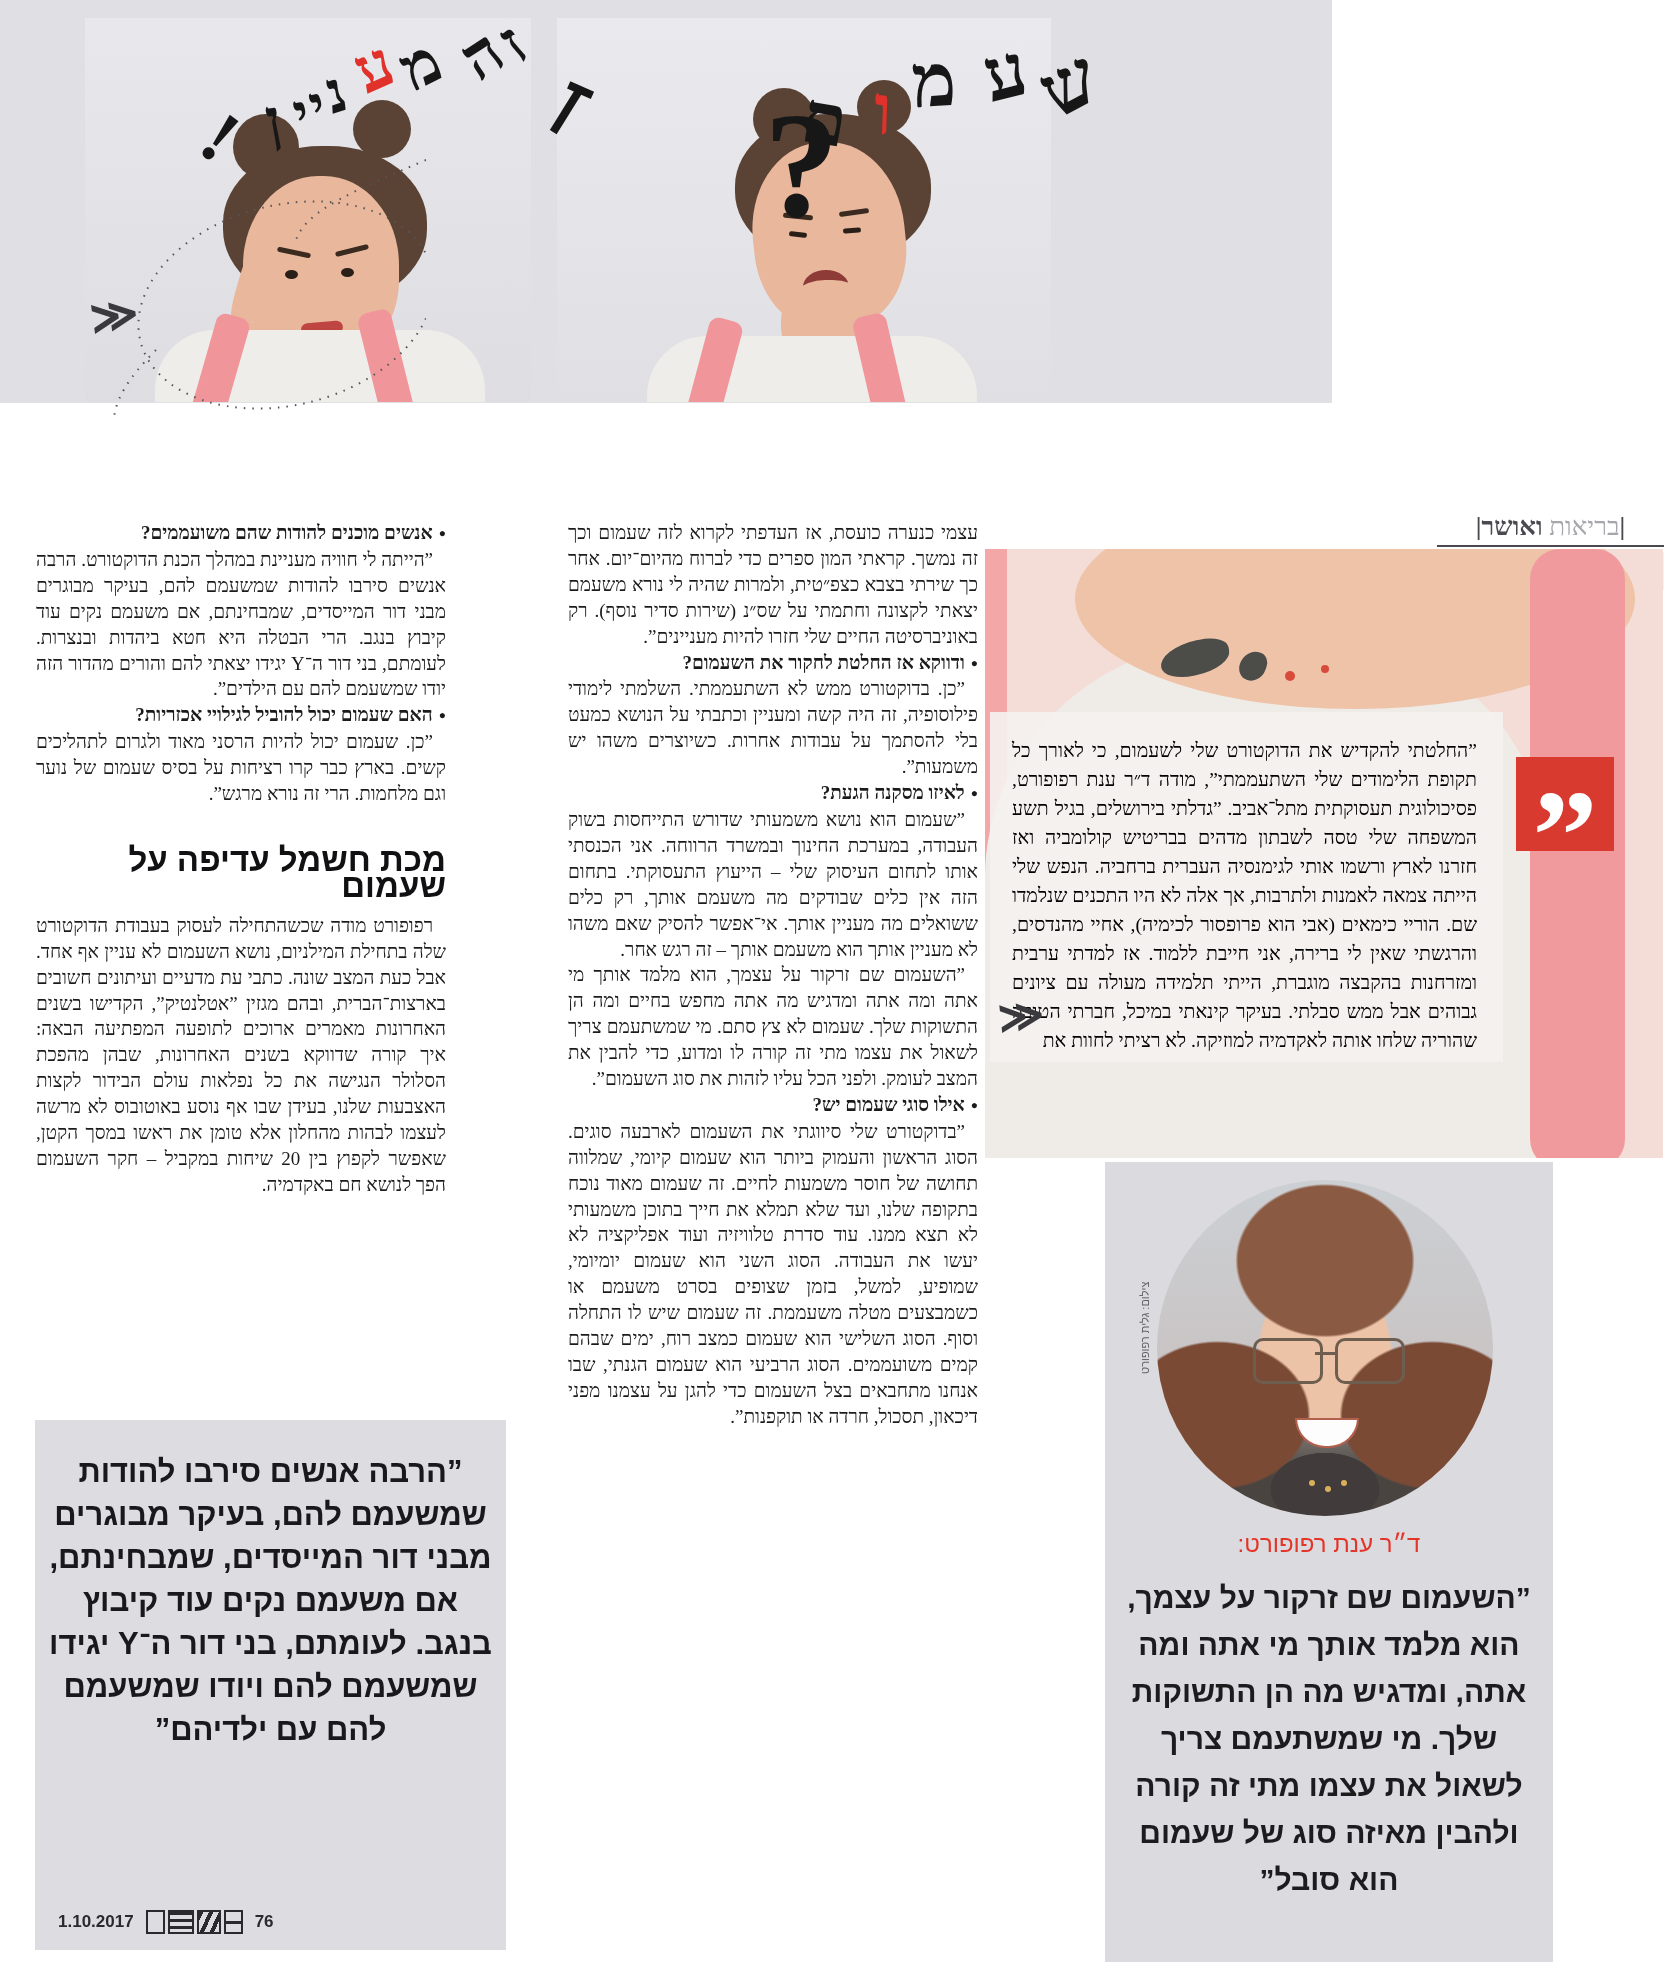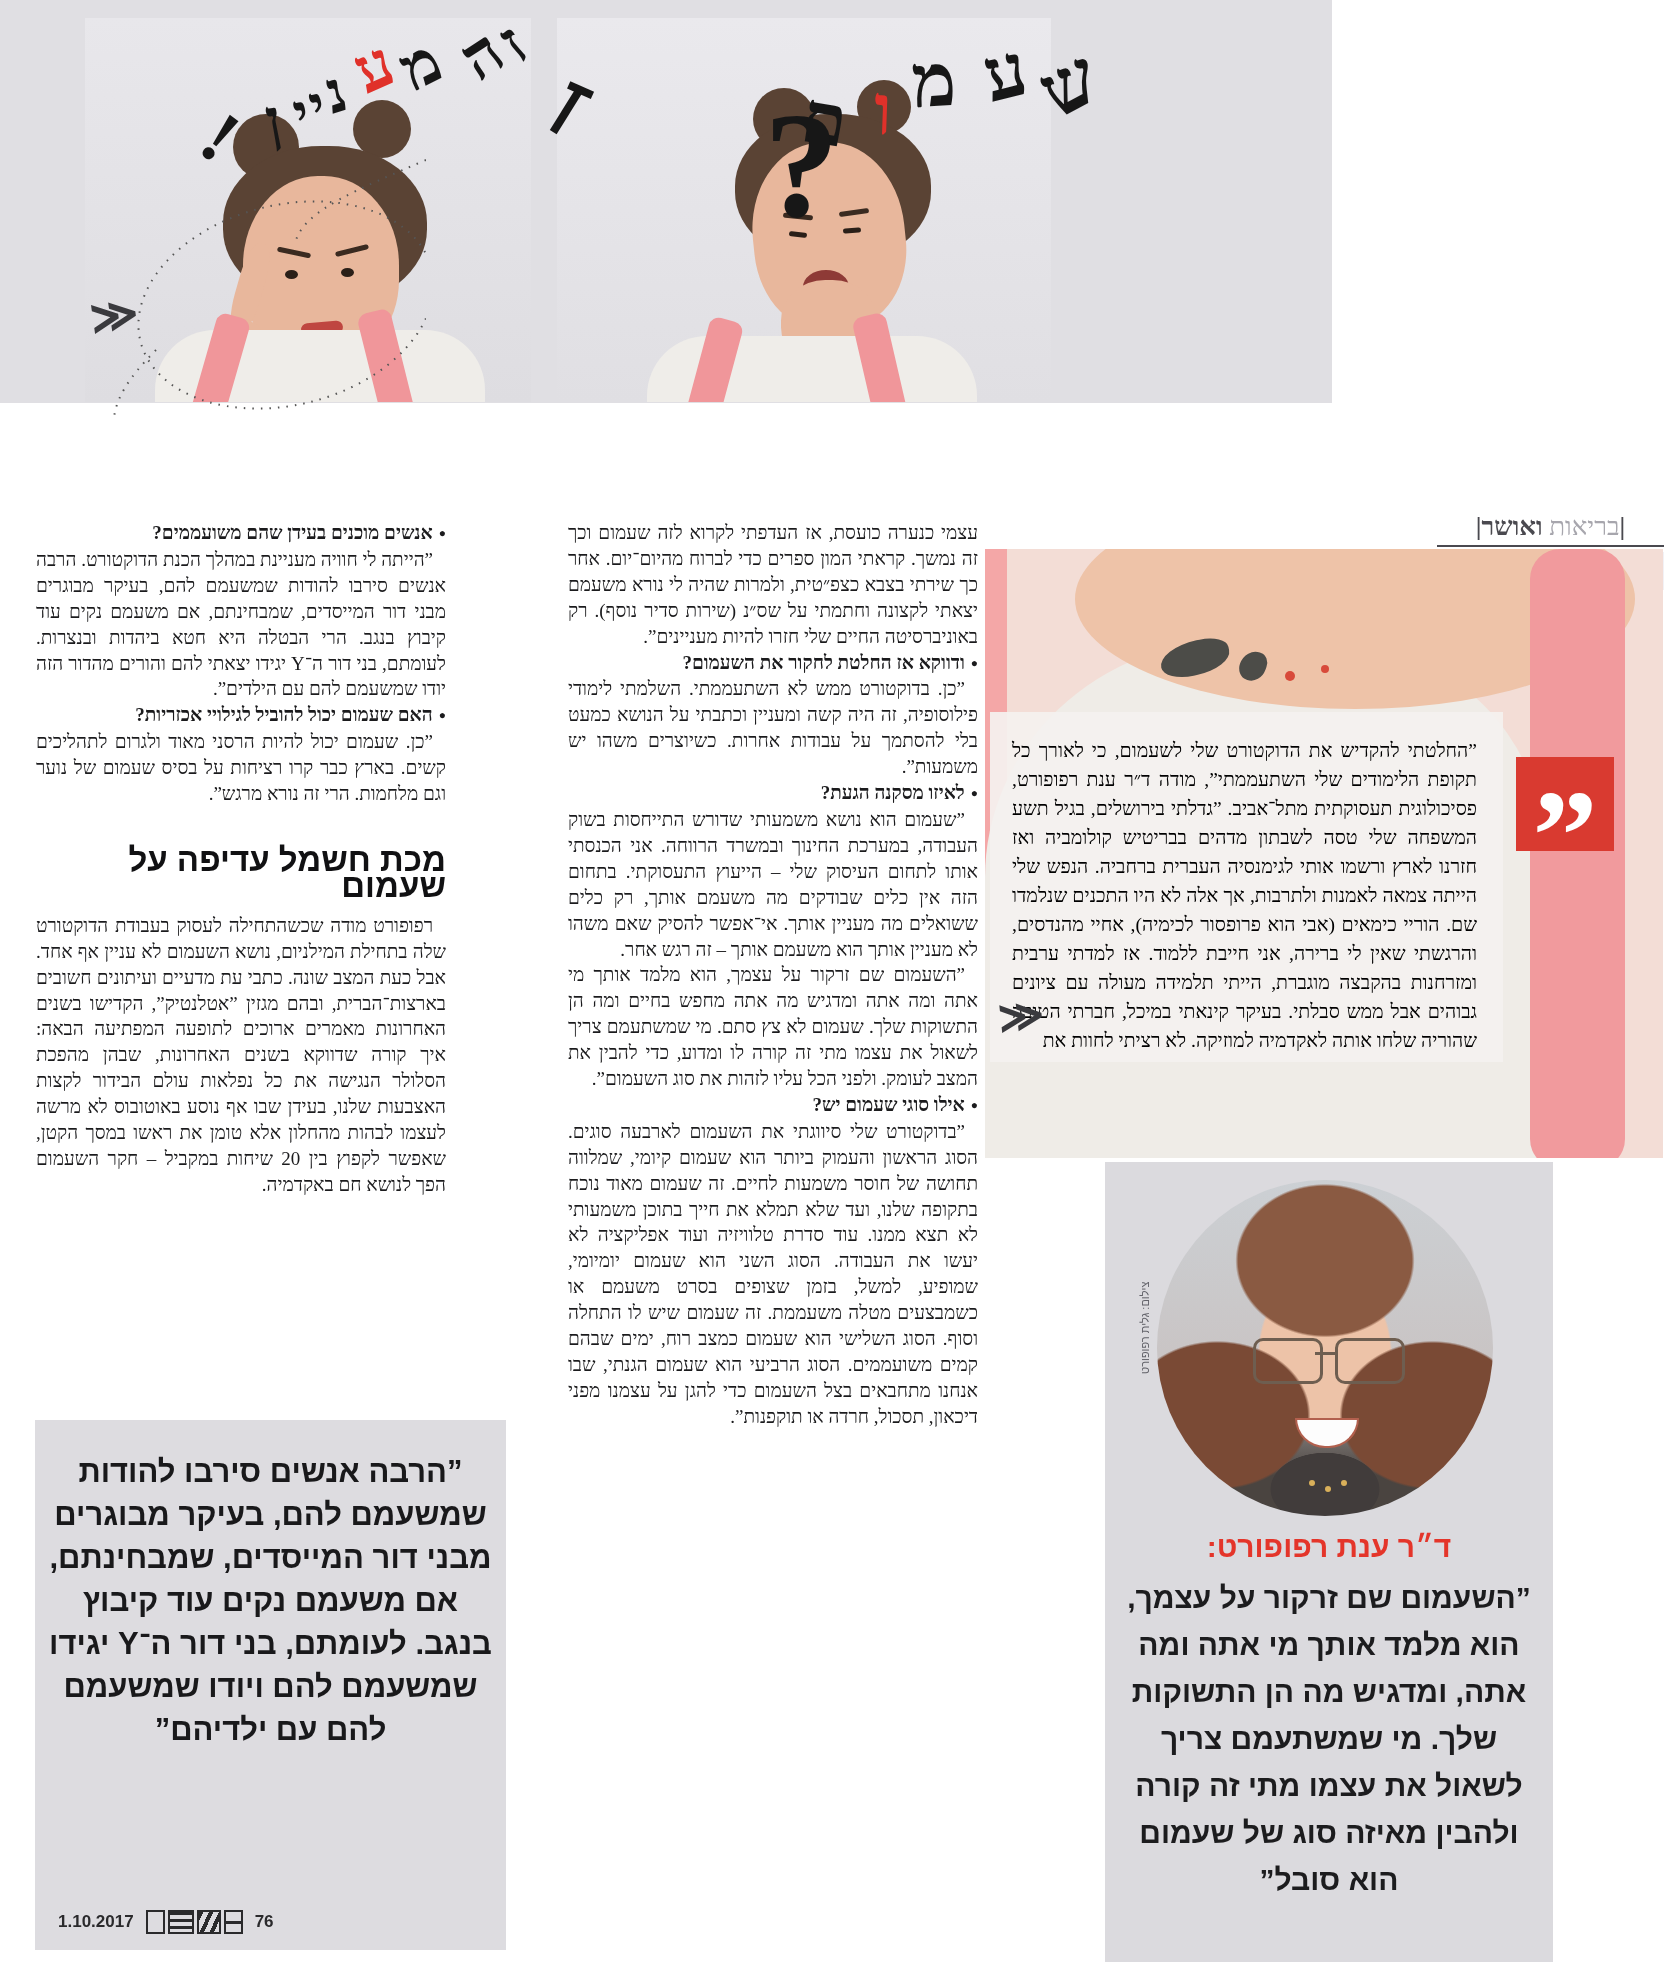--- a/index.html
+++ b/index.html
@@ -94,21 +94,21 @@
               radial-gradient(105px 135px at 50% 52%, #edc3a8 0 62%, transparent 64%),
               linear-gradient(180deg,#ccd0d4 0%,#c9c4c4 55%,#4a4440 88%);}
   .glasses{position:absolute;left:96px;top:158px;width:64px;height:40px;border:3px solid #6e5e50;border-radius:10px;}
   .glasses.g2{left:178px;}
   .bridge{position:absolute;left:158px;top:172px;width:22px;height:3px;background:#6e5e50;}
   .smile{position:absolute;left:138px;top:238px;width:60px;height:26px;background:#fdfdfd;border:2px solid #b2604e;border-radius:0 0 30px 30px;}
   .neck-dot{position:absolute;width:6px;height:6px;border-radius:50%;background:#d9b05a;}
   .portrait-caption{position:absolute;left:34px;top:120px;height:170px;writing-mode:vertical-rl;transform:rotate(180deg);
             font-family:"Liberation Sans","DejaVu Sans",sans-serif;font-size:11px;color:#63636a;}
   .dr-name{position:absolute;left:0;top:368px;width:100%;text-align:center;
-           font-family:"Liberation Sans","DejaVu Sans",sans-serif;font-weight:bold;font-size:30px;color:#e4352a;}
+           font-family:"Liberation Sans","DejaVu Sans",sans-serif;font-weight:normal;font-size:24px;color:#e4352a;}
   .dr-quote{position:absolute;left:9px;top:412px;width:430px;text-align:center;
             font-family:"Liberation Sans","DejaVu Sans",sans-serif;font-weight:bold;font-size:30px;line-height:47px;color:#1c1c1e;}
 
   
   .scribble{left:96px;top:150px;}
 </style>
 </head>
 <body>
 
 <div class="page">
@@ -209,21 +209,21 @@
     <p class="q"><span class="bullet">●</span><span>ודווקא אז החלטת לחקור את השעמום?</span></p>
     <p class="a">”כן. בדוקטורט ממש לא השתעממתי. השלמתי לימודי פילוסופיה, זה היה קשה ומעניין וכתבתי על הנושא כמעט בלי להסתמך על עבודות אחרות. כשיוצרים משהו יש משמעות”.</p>
     <p class="q"><span class="bullet">●</span><span>לאיזו מסקנה הגעת?</span></p>
     <p class="a">”שעמום הוא נושא משמעותי שדורש התייחסות בשוק העבודה, במערכת החינוך ובמשרד הרווחה. אני הכנסתי אותו לתחום העיסוק שלי – הייעוץ התעסוקתי. בתחום הזה אין כלים שבודקים מה משעמם אותך, רק כלים ששואלים מה מעניין אותך. אי־אפשר להסיק שאם משהו לא מעניין אותך הוא משעמם אותך – זה רגש אחר.</p>
     <p class="a">”השעמום שם זרקור על עצמך, הוא מלמד אותך מי אתה ומה אתה ומדגיש מה אתה מחפש בחיים ומה הן התשוקות שלך. שעמום לא צץ סתם. מי שמשתעמם צריך לשאול את עצמו מתי זה קורה לו ומדוע, כדי להבין את המצב לעומק. ולפני הכל עליו לזהות את סוג השעמום”.</p>
     <p class="q"><span class="bullet">●</span><span>אילו סוגי שעמום יש?</span></p>
     <p class="a">”בדוקטורט שלי סיווגתי את השעמום לארבעה סוגים. הסוג הראשון והעמוק ביותר הוא שעמום קיומי, שמלווה תחושה של חוסר משמעות לחיים. זה שעמום מאוד נוכח בתקופה שלנו, ועד שלא תמלא את חייך בתוכן משמעותי לא תצא ממנו. עוד סדרת טלוויזיה ועוד אפליקציה לא יעשו את העבודה. הסוג השני הוא שעמום יומיומי, שמופיע, למשל, בזמן שצופים בסרט משעמם או כשמבצעים מטלה משעממת. זה שעמום שיש לו התחלה וסוף. הסוג השלישי הוא שעמום כמצב רוח, ימים שבהם קמים משועממים. הסוג הרביעי הוא שעמום הגנתי, שבו אנחנו מתחבאים בצל השעמום כדי להגן על עצמנו מפני דיכאון, תסכול, חרדה או תוקפנות”.</p>
   </div>
 
   <div class="abs col col-left">
-    <p class="q"><span class="bullet">●</span><span>אנשים מוכנים בעידן שהם משועממים?</span></p>
+    <p class="q"><span class="bullet">●</span><span>אנשים מוכנים להודות שהם משועממים?</span></p>
     <p class="a">”הייתה לי חוויה מעניינת במהלך הכנת הדוקטורט. הרבה אנשים סירבו להודות שמשעמם להם, בעיקר מבוגרים מבני דור המייסדים, שמבחינתם, אם משעמם נקים עוד קיבוץ בנגב. הרי הבטלה היא חטא ביהדות ובנצרות. לעומתם, בני דור ה־Y יגידו יצאתי להם והורים מהדור הזה יודו שמשעמם להם עם הילדים”.</p>
     <p class="q"><span class="bullet">●</span><span>האם שעמום יכול להוביל לגילויי אכזריות?</span></p>
     <p class="a">”כן. שעמום יכול להיות הרסני מאוד ולגרום לתהליכים קשים. בארץ כבר קרו רציחות על בסיס שעמום של נוער וגם מלחמות. הרי זה נורא מרגש”.</p>
     <p class="subhead">מכת חשמל עדיפה על שעמום</p>
     <p class="a">רפופורט מודה שכשהתחילה לעסוק בעבודת הדוקטורט שלה בתחילת המילניום, נושא השעמום לא עניין אף אחד. אבל כעת המצב שונה. כתבי עת מדעיים ועיתונים חשובים בארצות־הברית, ובהם מגזין ”אטלנטיק”, הקדישו בשנים האחרונות מאמרים ארוכים לתופעה המפתיעה הבאה: איך קורה שדווקא בשנים האחרונות, שבהן מהפכת הסלולר הנגישה את כל נפלאות עולם הבידור לקצות האצבעות שלנו, בעידן שבו אף נוסע באוטובוס לא מרשה לעצמו לבהות מהחלון אלא טומן את ראשו במסך הקטן, שאפשר לקפוץ בין 20 שיחות במקביל – חקר השעמום הפך לנושא חם באקדמיה.</p>
   </div>
 
   <div class="abs pull-box">
     <div class="pull-text">”הרבה אנשים סירבו להודות שמשעמם להם, בעיקר מבוגרים מבני דור המייסדים, שמבחינתם, אם משעמם נקים עוד קיבוץ בנגב. לעומתם, בני דור ה־Y יגידו שמשעמם להם ויודו שמשעמם להם עם ילדיהם”</div>
   </div>

